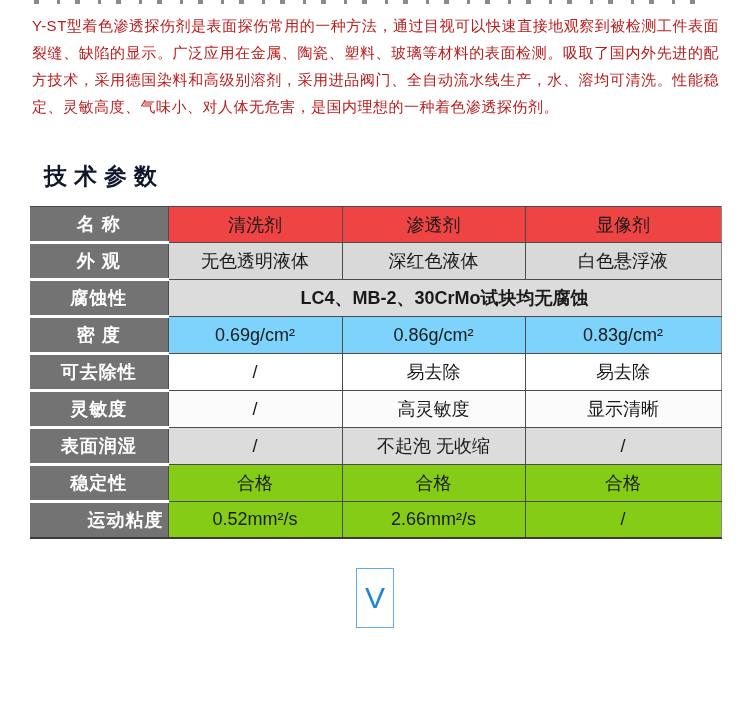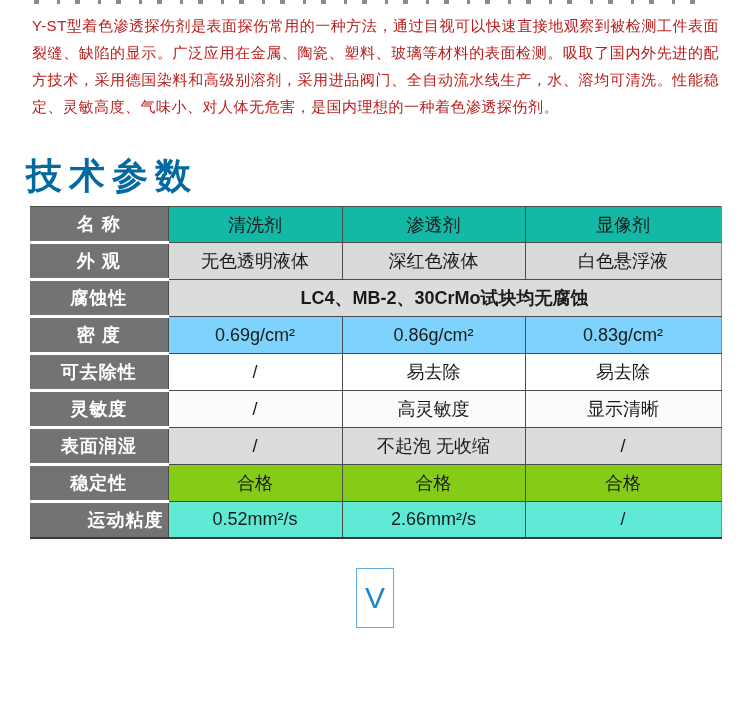--- a/index.html
+++ b/index.html
@@ -26,25 +26,25 @@
   }
   .intro {
     margin: 8px 31px 0 32px;
     font-size: 15px;
     line-height: 27px;
     letter-spacing: 0.5px;
     color: #b91c1c;
     text-align: justify;
   }
   .section-title {
-    margin: 40px 0 0 26px;
-    font-size: 36px;
+    margin: 40px 0 0 44px;
+    font-size: 23px;
     line-height: 32px;
     font-weight: bold;
-    color: #0369a1;
+    color: #0f172a;
     letter-spacing: 7px;
   }
   table.spec {
     border-collapse: collapse;
     table-layout: fixed;
     width: 691px;
     margin: 14px 0 0 30px;
   }
   .spec th, .spec td {
     border: 1px solid #4c4c4c;
@@ -64,30 +64,30 @@
     border-left: none;
     border-top: 3px solid #ffffff;
     border-bottom: 3px solid #ffffff;
   }
   .spec tr:first-child th { border-top: 1px solid #4c4c4c; }
   .spec tr:last-child th  { border-bottom: 2px solid #3a3a3a; text-align: right; }
   .spec td { color: #1a1a1a; }
   .spec td:last-child { border-right: 1px solid #8a8a8a; }
   .spec tr:last-child td, .spec tr:last-child th { border-bottom: 2px solid #3a3a3a; }
 
-  .r1 td  { background: #14b8a6; font-family: Liberation Serif, serif; }
+  .r1 td  { background: #ef4444; font-family: Liberation Serif, serif; }
   .r2 td  { background: #d9d9d9; }
   .r3 td  { background: #d9d9d9; }
   .r4 td  { background: #dcdcdc; font-weight: bold; }
   .r5 td  { background: #7dd3fc; }
   .r6 td  { background: #ffffff; }
   .r7 td  { background: #fbfbfb; }
   .r8 td  { background: #dcdcdc; }
   .r9 td  { background: #84cc16; }
-  .r10 td { background: #5eead4; }
+  .r10 td { background: #84cc16; }
 
   .expand-wrap {
     display: flex;
     justify-content: center;
     margin-top: 29px;
   }
   .expand-btn {
     width: 38px;
     height: 60px;
     box-sizing: border-box;

